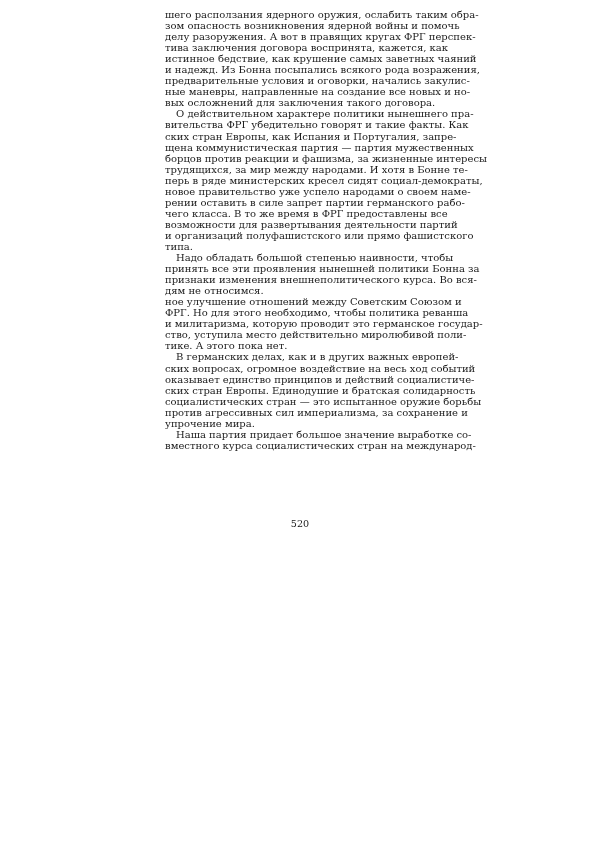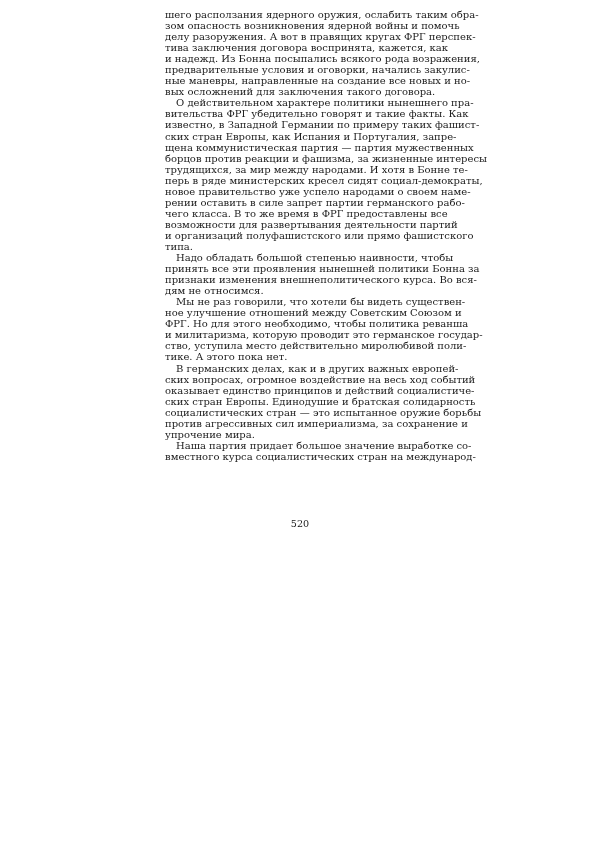--- a/index.html
+++ b/index.html
@@ -38,30 +38,30 @@
 </style>
 </head>
 <body>
 
 <div class="page-text">
   <div class="para">
     <span class="line">шего расползания ядерного оружия, ослабить таким обра-</span>
     <span class="line">зом опасность возникновения ядерной войны и помочь</span>
     <span class="line">делу разоружения. А вот в правящих кругах ФРГ перспек-</span>
     <span class="line">тива заключения договора воспринята, кажется, как</span>
+    <span class="line">истинное бедствие, как крушение самых заветных чаяний</span>
     <span class="line">и надежд. Из Бонна посыпались всякого рода возражения,</span>
     <span class="line">предварительные условия и оговорки, начались закулис-</span>
     <span class="line">ные маневры, направленные на создание все новых и но-</span>
     <span class="line last">вых осложнений для заключения такого договора.</span>
   </div>
 
   <div class="para">
     <span class="line indent">О действительном характере политики нынешнего пра-</span>
     <span class="line">вительства ФРГ убедительно говорят и такие факты. Как</span>
-    <span class="line">известно, в Западной Германии по примеру таких фашист-</span>
     <span class="line">ских стран Европы, как Испания и Португалия, запре-</span>
     <span class="line">щена коммунистическая партия — партия мужественных</span>
     <span class="line">борцов против реакции и фашизма, за жизненные интересы</span>
     <span class="line">трудящихся, за мир между народами. И хотя в Бонне те-</span>
     <span class="line">перь в ряде министерских кресел сидят социал-демократы,</span>
     <span class="line">новое правительство уже успело народами о своем наме-</span>
     <span class="line">рении оставить в силе запрет партии германского рабо-</span>
     <span class="line">чего класса. В то же время в ФРГ предоставлены все</span>
     <span class="line">возможности для развертывания деятельности партий</span>
     <span class="line">и организаций полуфашистского или прямо фашистского</span>
@@ -69,21 +69,20 @@
   </div>
 
   <div class="para">
     <span class="line indent">Надо обладать большой степенью наивности, чтобы</span>
     <span class="line">принять все эти проявления нынешней политики Бонна за</span>
     <span class="line">признаки изменения внешнеполитического курса. Во вся-</span>
     <span class="line last">дям не относимся.</span>
   </div>
 
   <div class="para">
-    <span class="line indent">Мы не раз говорили, что хотели бы видеть существен-</span>
     <span class="line">ное улучшение отношений между Советским Союзом и</span>
     <span class="line">ФРГ. Но для этого необходимо, чтобы политика реванша</span>
     <span class="line">и милитаризма, которую проводит это германское государ-</span>
     <span class="line">ство, уступила место действительно миролюбивой поли-</span>
     <span class="line last">тике. А этого пока нет.</span>
   </div>
 
   <div class="para">
     <span class="line indent">В германских делах, как и в других важных европей-</span>
     <span class="line">ских вопросах, огромное воздействие на весь ход событий</span>

